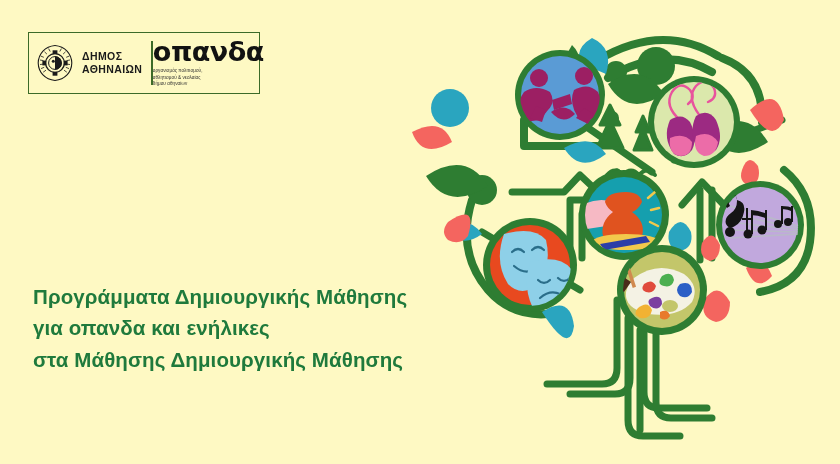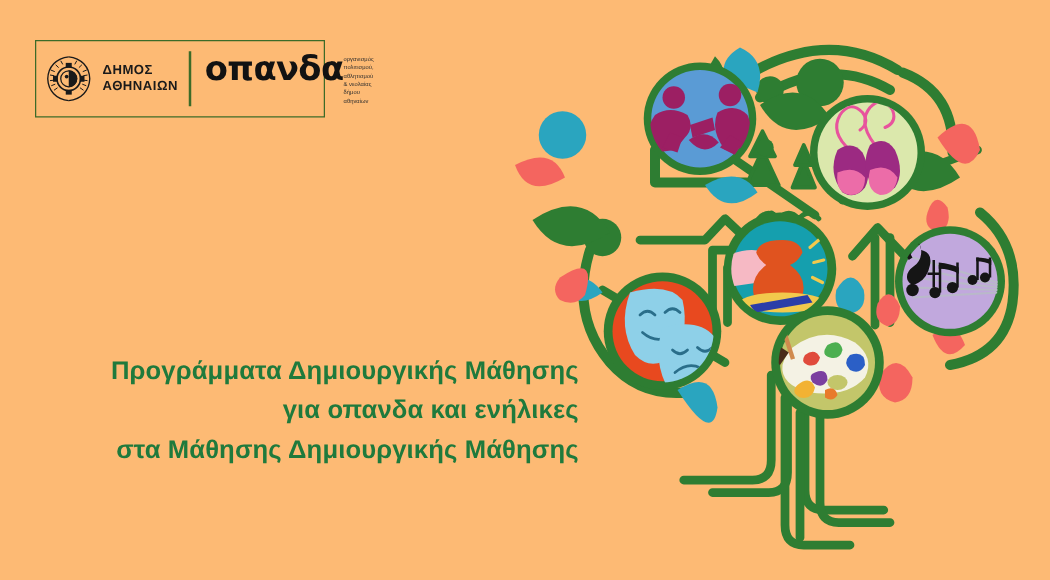--- a/index.html
+++ b/index.html
@@ -4,21 +4,21 @@
 <style>
   * { box-sizing: border-box; margin: 0; padding: 0; }
   html, body {
     width: 840px; height: 464px;
     overflow: hidden;
     font-family: "Liberation Sans", sans-serif;
   }
   #poster {
     position: relative;
     width: 840px; height: 464px;
-    background: #fdba74;
+    background: #fef9c3;
     overflow: hidden;
   }
 
   
   #logo-box {
     position: absolute;
     left: 28px; top: 32px;
     width: 232px; height: 62px;
     border: 1.5px solid #3c6b28;
     display: flex;
@@ -31,21 +31,21 @@
   }
   #emblem { width: 40px; height: 40px; flex: 0 0 40px; }
   #athens-text {
     font-size: 10.5px; font-weight: bold; line-height: 1.22;
     color: #1a1a1a; letter-spacing: .4px; white-space: pre-line;
   }
   #logo-divider {
     width: 1.5px; height: 44px; background: #3c6b28; flex: 0 0 1.5px;
   }
   #logo-opanda {
-    padding-left: 11px; display: flex; flex-direction: row;
+    display: flex; flex-direction: column;
     justify-content: center;
   }
   #opanda-word {
     font-size: 27px; font-weight: bold; color: #121212;
     letter-spacing: -0.5px; line-height: 1; font-family: "DejaVu Sans", sans-serif;
   }
   #opanda-sub {
     margin-top: 3px; font-size: 4.6px; line-height: 1.45;
     color: #2d2d2d; white-space: pre-line; letter-spacing: .05px;
   }
@@ -53,21 +53,20 @@
   
   #headline {
     position: absolute;
     left: 33px; top: 281px;
     width: 430px;
     color: #1f7a3c;
     font-size: 20.5px;
     font-weight: bold;
     line-height: 1.53;
     letter-spacing: .1px;
-    text-align: right;
   }
   #headline .ln { display: block; white-space: nowrap; }
 
   
   #artwork { position: absolute; left: 412px; top: 0; width: 428px; height: 464px; }
   #artwork svg { display: block; width: 100%; height: 100%; }
 </style>
 </head>
 <body>
 

